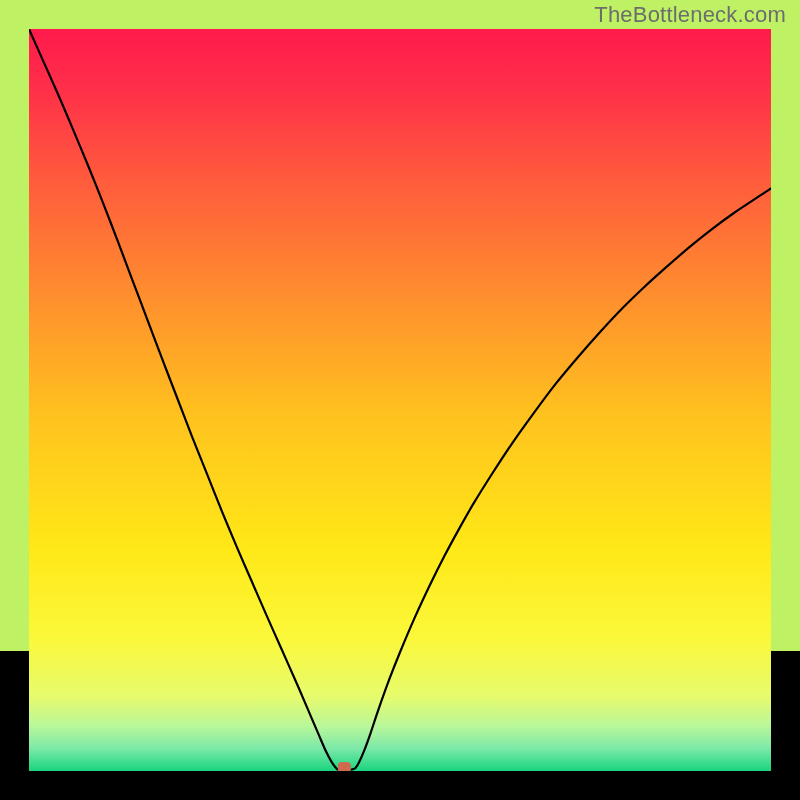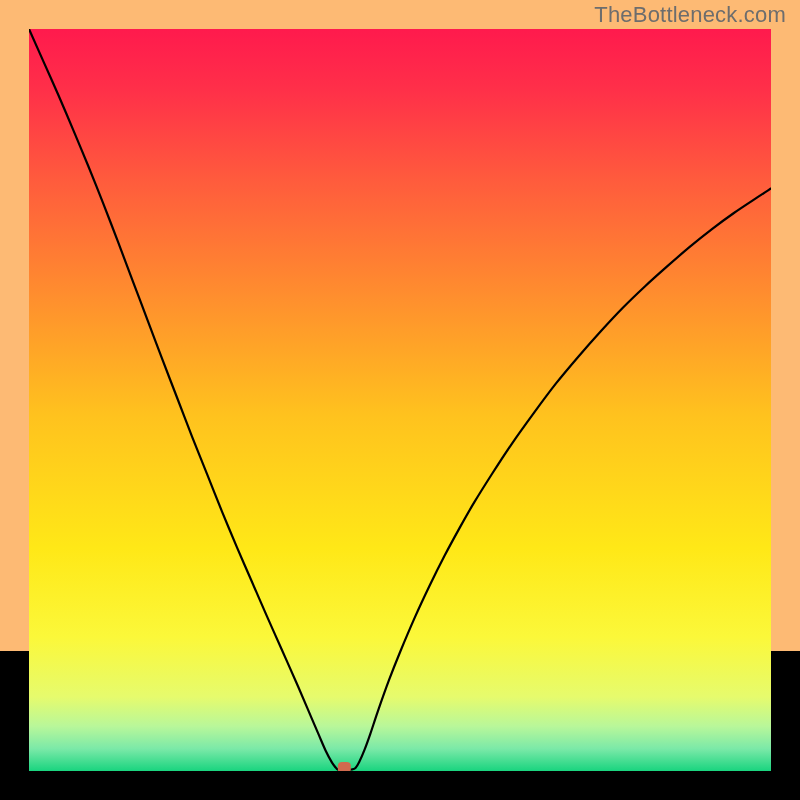--- a/index.html
+++ b/index.html
@@ -10,21 +10,21 @@
     background: #000;
     overflow: hidden;
     font-family: Arial, Helvetica, sans-serif;
   }
   .frame {
     position: absolute;
     left: 0;
     top: 0;
     width: 800px;
     height: 651px;
-    background: #fdba74;
+    background: #bef264;
   }
   .watermark {
     position: absolute;
     top: 2px;
     right: 14px;
     color: #6d6d6d;
     font-size: 22px;
     font-weight: 400;
     letter-spacing: 0.2px;
     z-index: 10;

